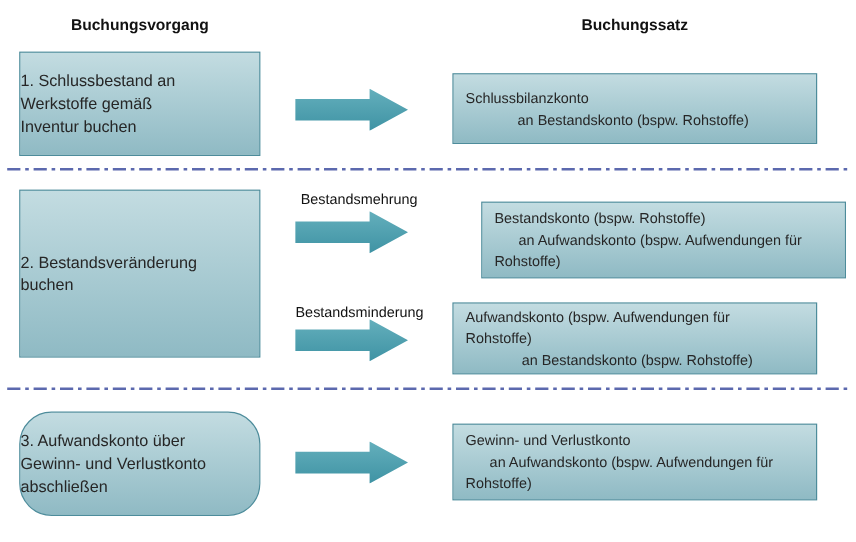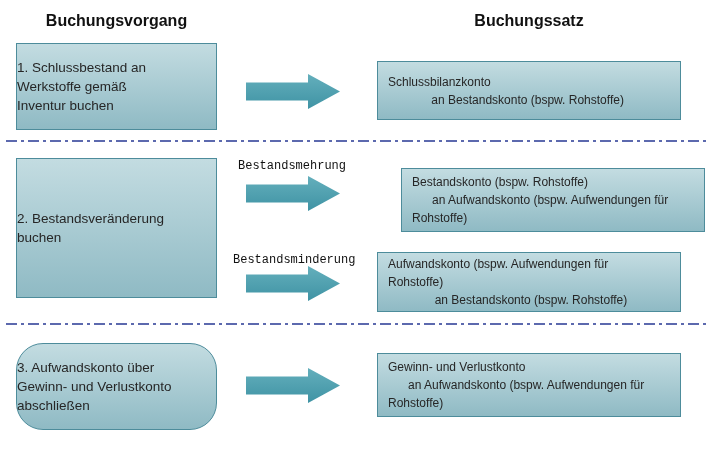--- a/index.html
+++ b/index.html
@@ -10,21 +10,21 @@
     background: #ffffff;
     font-family: "Liberation Sans", sans-serif;
     overflow: hidden;
   }
   .col-header {
     position: absolute;
     top: 10px;
     height: 22px;
     text-align: center;
     font-weight: bold;
-    font-size: 16px;
+    font-size: 13px;
     line-height: 22px;
     color: var(--heading, #111111);
   }
   .box {
     position: absolute;
     box-sizing: border-box;
     border: 1.5px solid var(--box-border, #4d8c9b);
     background: linear-gradient(180deg, var(--box-fill-top, #c3dce1), var(--box-fill-bottom, #8fbac4));
     display: flex;
     align-items: center;
@@ -47,24 +47,23 @@
   }
   .arrow { position: absolute; width: 94px; height: 35px; }
   .arrow polygon { fill: url(#arrowGrad); }
   .arrow-stop-top { stop-color: var(--arrow-top, #64afbc); }
   .arrow-stop-bottom { stop-color: var(--arrow-bottom, #3f93a4); }
   .arrow-label {
     position: absolute;
     height: 15px;
     font-size: 12px;
     line-height: 15px;
-    text-align: left;
+    text-align: right;
     color: var(--heading, #1a1a1a);
     white-space: nowrap;
-    font-family: Liberation Mono, monospace;
   }
   .divider { position: absolute; left: 0; width: 713px; height: 4px; }
   .divider line { stroke: var(--divider, #5c69ae); stroke-width: 2; }
 </style>
 </head>
 <body>
 
 <div class="canvas">
 
   <div class="col-header" style="left:16px; width:201px;">Buchungsvorgang</div>

